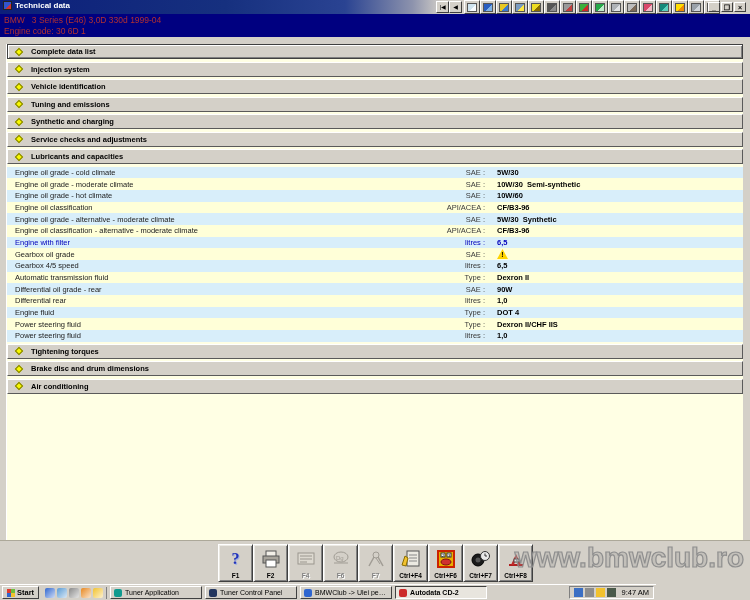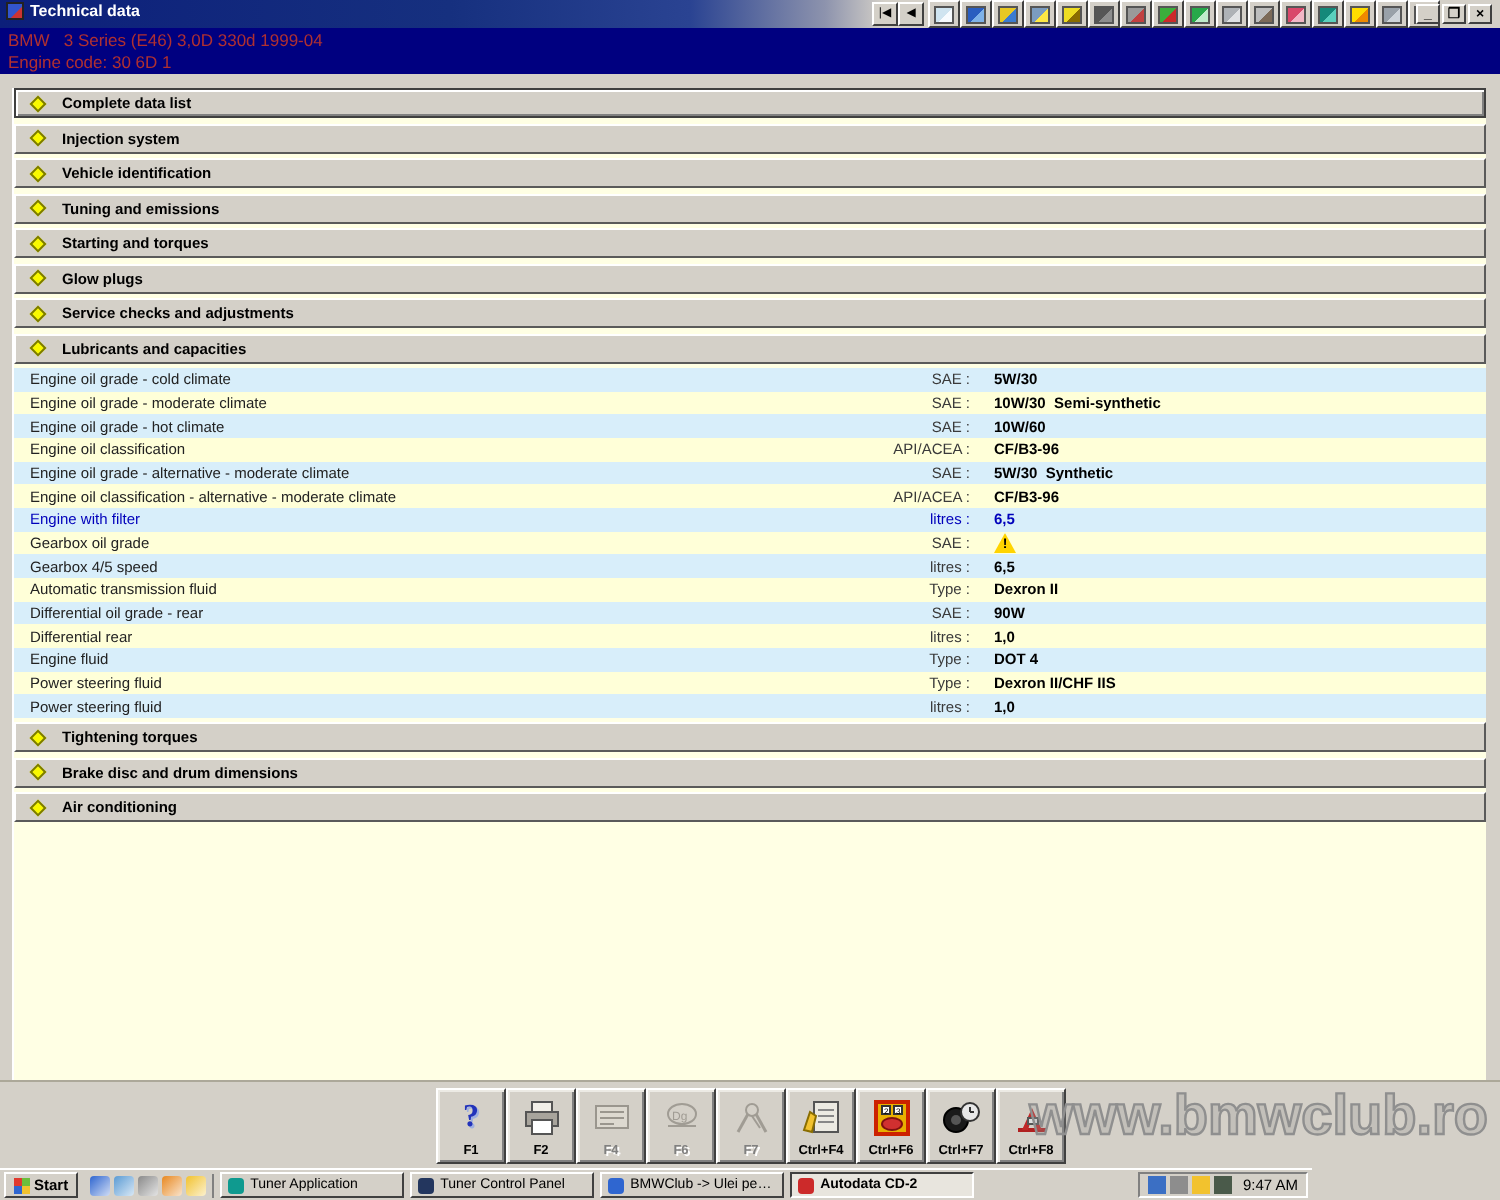--- a/index.html
+++ b/index.html
@@ -186,25 +186,21 @@
         <div class="section-bar">
           <span class="diamond"></span>
           <span class="bar-label">Vehicle identification</span>
         </div>
         <div class="section-bar">
           <span class="diamond"></span>
           <span class="bar-label">Tuning and emissions</span>
         </div>
         <div class="section-bar">
           <span class="diamond"></span>
-          <span class="bar-label">Starting and torques</span>
-        </div>
-        <div class="section-bar">
-          <span class="diamond"></span>
-          <span class="bar-label">Glow plugs</span>
+          <span class="bar-label">Synthetic and charging</span>
         </div>
         <div class="section-bar">
           <span class="diamond"></span>
           <span class="bar-label">Service checks and adjustments</span>
         </div>
         <div class="section-bar expanded">
           <span class="diamond"></span>
           <span class="bar-label">Lubricants and capacities</span>
         </div>
       </div>

